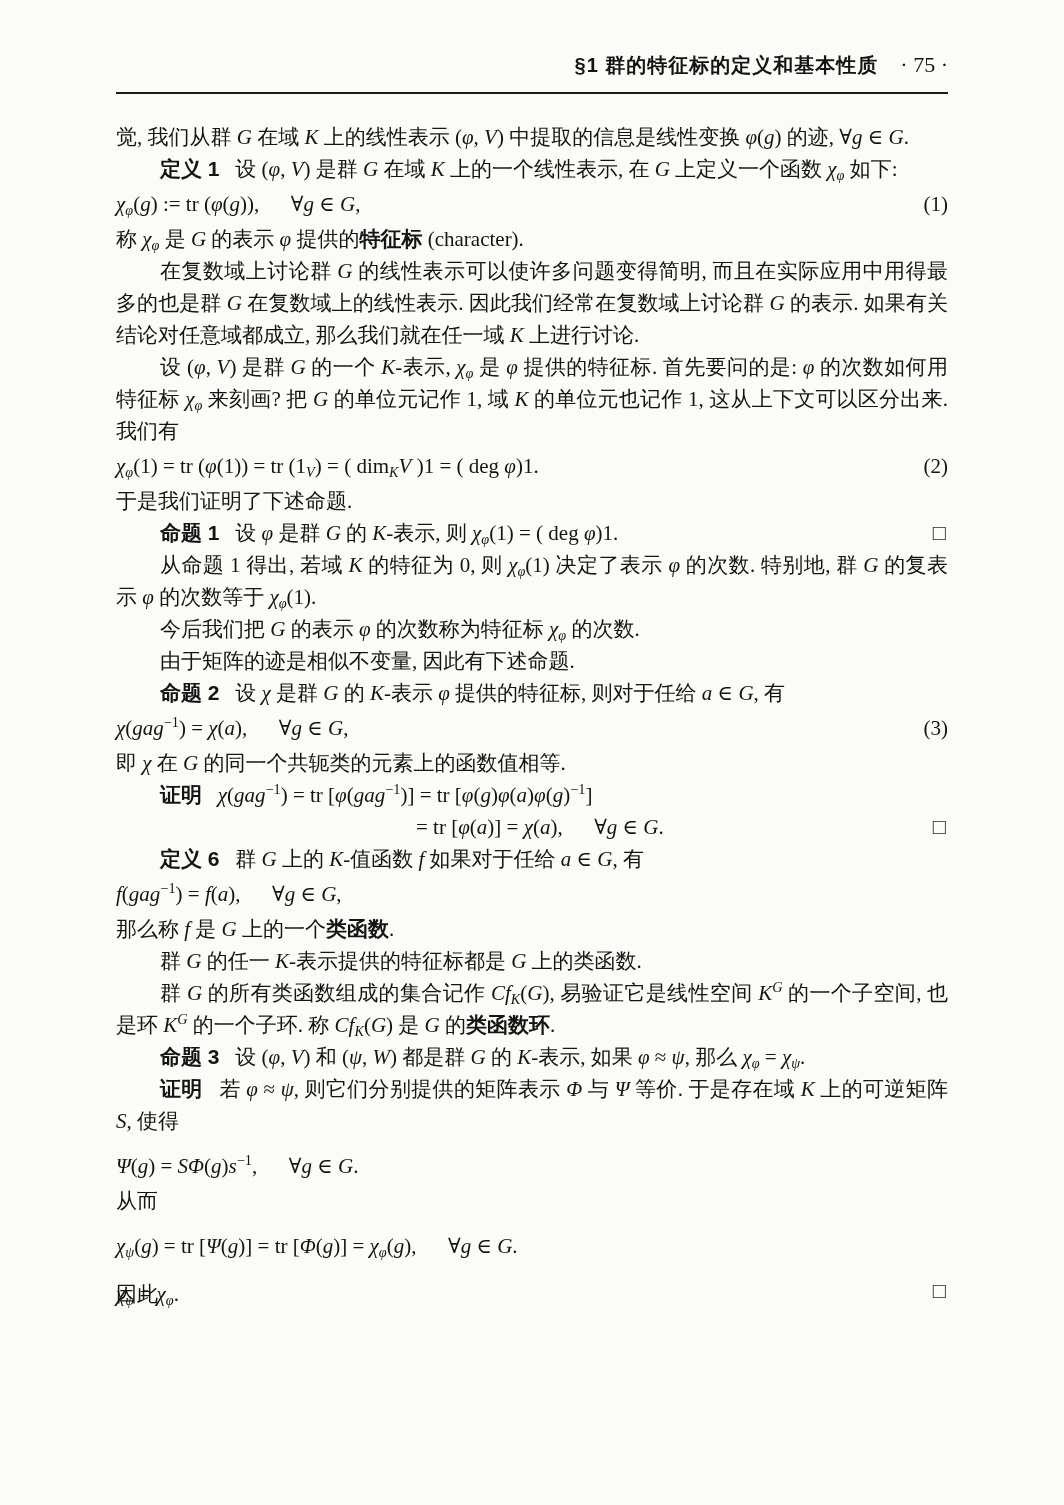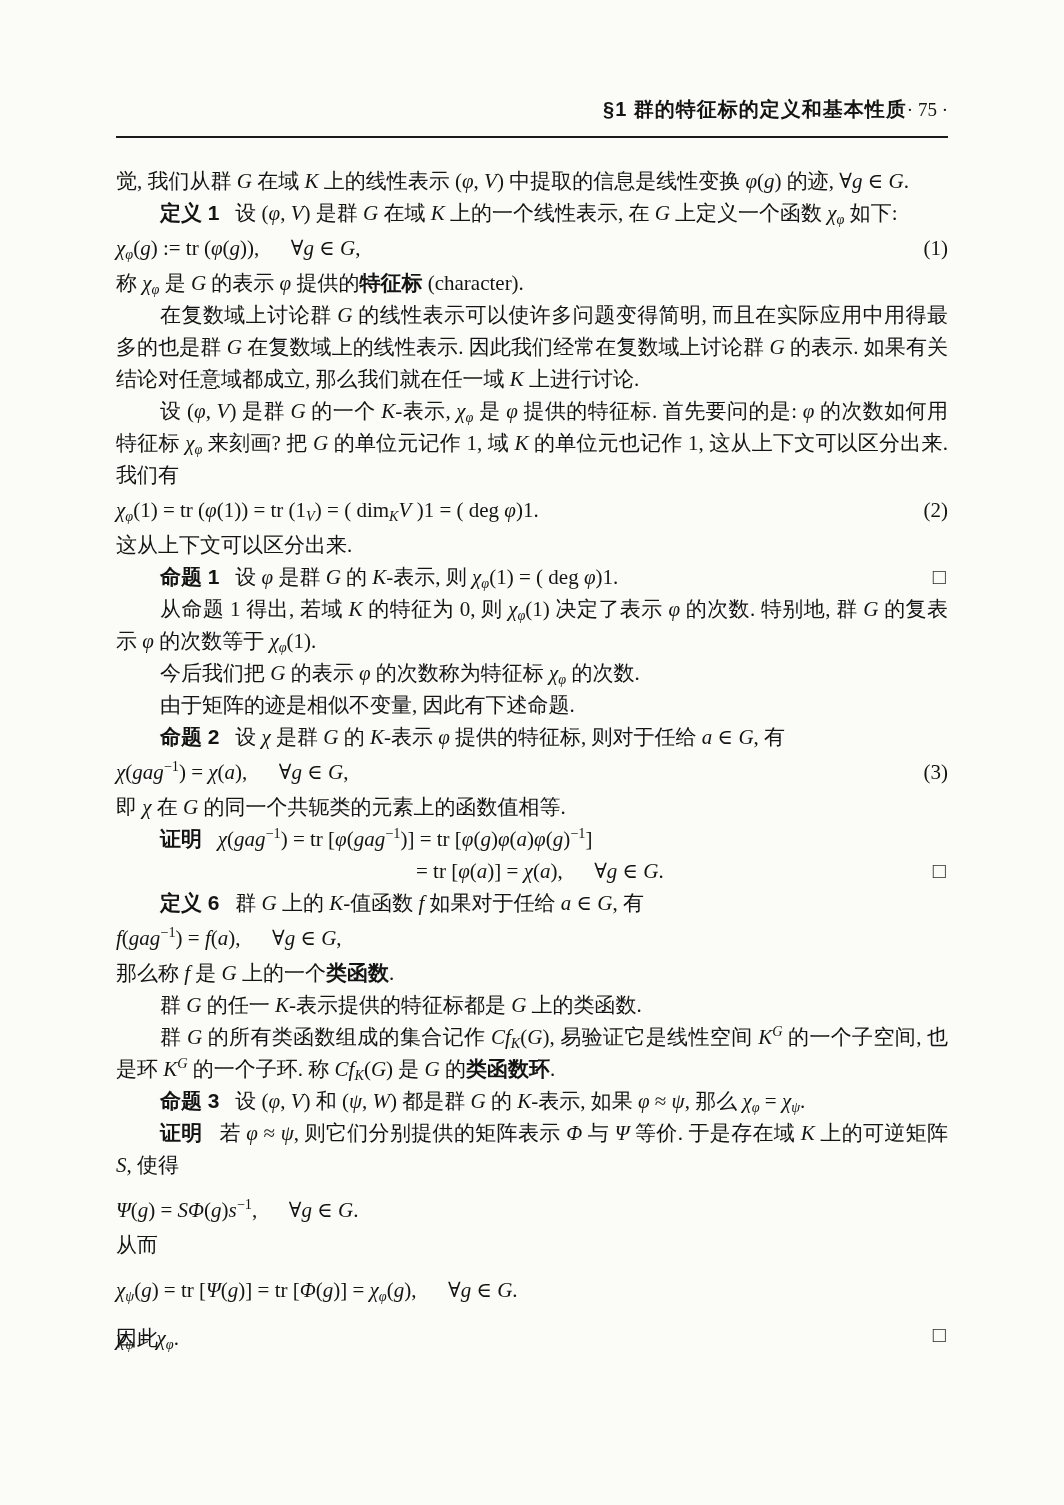--- a/index.html
+++ b/index.html
@@ -3,29 +3,29 @@
 <meta charset="utf-8">
 <style>
   html, body { margin:0; padding:0; }
   body {
     width:1064px; height:1505px; overflow:hidden;
     background:#fbfbf8; color:#141414;
     font-family:"Liberation Serif","DejaVu Serif",serif;
   }
   .page-inner { width:832px; margin:0 116px; }
   .header {
-    margin-top:96px; padding-bottom:13px;
+    margin-top:52px; padding-bottom:13px;
     border-bottom:2px solid #1a1a1a;
-    display:flex; justify-content:flex-end; align-items:baseline; 
+    display:flex; justify-content:flex-end; align-items:baseline; gap:22px;
   }
   .header .sec-title {
     font-family:"Liberation Sans","DejaVu Sans",sans-serif;
     font-weight:700; font-size:20px; letter-spacing:1px;
   }
-  .header .page-num { font-size:19px; }
+  .header .page-num { font-size:22px; }
   .body-col {
     margin-top:27px; font-size:21px; line-height:32px;
     text-align:justify;
   }
   .para { position:relative; }
   .para.ind { text-indent:44px; }
   .para.proof2 { margin-left:300px; text-align:left; }
   .para.sp { }
   .eq { position:relative; text-align:left; padding:3px 0; }
   .eq.sp { margin-top:10px; }
@@ -53,21 +53,21 @@
     <span class="page-num">· 75 ·</span>
   </div>
   <div class="body-col">
       <div class="para"><span class="para-text">觉, 我们从群 <i>G</i> 在域 <i>K</i> 上的线性表示 (<i>φ</i>, <i>V</i>) 中提取的信息是线性变换 <i>φ</i>(<i>g</i>) 的迹, ∀<i>g</i> ∈ <i>G</i>.</span></div>
       <div class="para ind"><span class="para-text"><b>定义 1</b>&nbsp;&nbsp; 设 (<i>φ</i>, <i>V</i>) 是群 <i>G</i> 在域 <i>K</i> 上的一个线性表示, 在 <i>G</i> 上定义一个函数 <i>χ<sub>φ</sub></i> 如下:</span></div>
       <div class="eq"><span class="eq-body"><i>χ<sub>φ</sub></i>(<i>g</i>) := tr (<i>φ</i>(<i>g</i>)),   ∀<i>g</i> ∈ <i>G</i>,</span><span class="eq-num">(1)</span></div>
       <div class="para"><span class="para-text">称 <i>χ<sub>φ</sub></i> 是 <i>G</i> 的表示 <i>φ</i> 提供的<b>特征标</b> (character).</span></div>
       <div class="para ind"><span class="para-text">在复数域上讨论群 <i>G</i> 的线性表示可以使许多问题变得简明, 而且在实际应用中用得最多的也是群 <i>G</i> 在复数域上的线性表示. 因此我们经常在复数域上讨论群 <i>G</i> 的表示. 如果有关结论对任意域都成立, 那么我们就在任一域 <i>K</i> 上进行讨论.</span></div>
       <div class="para ind"><span class="para-text">设 (<i>φ</i>, <i>V</i>) 是群 <i>G</i> 的一个 <i>K</i>-表示, <i>χ<sub>φ</sub></i> 是 <i>φ</i> 提供的特征标. 首先要问的是: <i>φ</i> 的次数如何用特征标 <i>χ<sub>φ</sub></i> 来刻画? 把 <i>G</i> 的单位元记作 1, 域 <i>K</i> 的单位元也记作 1, 这从上下文可以区分出来. 我们有</span></div>
       <div class="eq"><span class="eq-body"><i>χ<sub>φ</sub></i>(1) = tr (<i>φ</i>(1)) = tr (1<sub><i>V</i></sub>) = ( dim<sub><i>K</i></sub><i>V</i> )1 = ( deg <i>φ</i>)1.</span><span class="eq-num">(2)</span></div>
-      <div class="para"><span class="para-text">这从上下文可以区分出来.</span></div>
+      <div class="para"><span class="para-text">于是我们证明了下述命题.</span></div>
       <div class="para ind"><span class="para-text"><b>命题 1</b>&nbsp;&nbsp; 设 <i>φ</i> 是群 <i>G</i> 的 <i>K</i>-表示, 则 <i>χ<sub>φ</sub></i>(1) = ( deg <i>φ</i>)1.</span><span class="qed">□</span></div>
       <div class="para ind"><span class="para-text">从命题 1 得出, 若域 <i>K</i> 的特征为 0, 则 <i>χ<sub>φ</sub></i>(1) 决定了表示 <i>φ</i> 的次数. 特别地, 群 <i>G</i> 的复表示 <i>φ</i> 的次数等于 <i>χ<sub>φ</sub></i>(1).</span></div>
       <div class="para ind"><span class="para-text">今后我们把 <i>G</i> 的表示 <i>φ</i> 的次数称为特征标 <i>χ<sub>φ</sub></i> 的次数.</span></div>
       <div class="para ind"><span class="para-text">由于矩阵的迹是相似不变量, 因此有下述命题.</span></div>
       <div class="para ind"><span class="para-text"><b>命题 2</b>&nbsp;&nbsp; 设 <i>χ</i> 是群 <i>G</i> 的 <i>K</i>-表示 <i>φ</i> 提供的特征标, 则对于任给 <i>a</i> ∈ <i>G</i>, 有</span></div>
       <div class="eq"><span class="eq-body"><i>χ</i>(<i>gag</i><sup>−1</sup>) = <i>χ</i>(<i>a</i>),   ∀<i>g</i> ∈ <i>G</i>,</span><span class="eq-num">(3)</span></div>
       <div class="para"><span class="para-text">即 <i>χ</i> 在 <i>G</i> 的同一个共轭类的元素上的函数值相等.</span></div>
       <div class="para ind"><span class="para-text"><b>证明</b>&nbsp;&nbsp; <i>χ</i>(<i>gag</i><sup>−1</sup>) = tr [<i>φ</i>(<i>gag</i><sup>−1</sup>)] = tr [<i>φ</i>(<i>g</i>)<i>φ</i>(<i>a</i>)<i>φ</i>(<i>g</i>)<sup>−1</sup>]</span></div>
       <div class="para proof2"><span class="para-text">= tr [<i>φ</i>(<i>a</i>)] = <i>χ</i>(<i>a</i>),   ∀<i>g</i> ∈ <i>G</i>.</span><span class="qed">□</span></div>
       <div class="para ind"><span class="para-text"><b>定义 6</b>&nbsp;&nbsp; 群 <i>G</i> 上的 <i>K</i>-值函数 <i>f</i> 如果对于任给 <i>a</i> ∈ <i>G</i>, 有</span></div>

